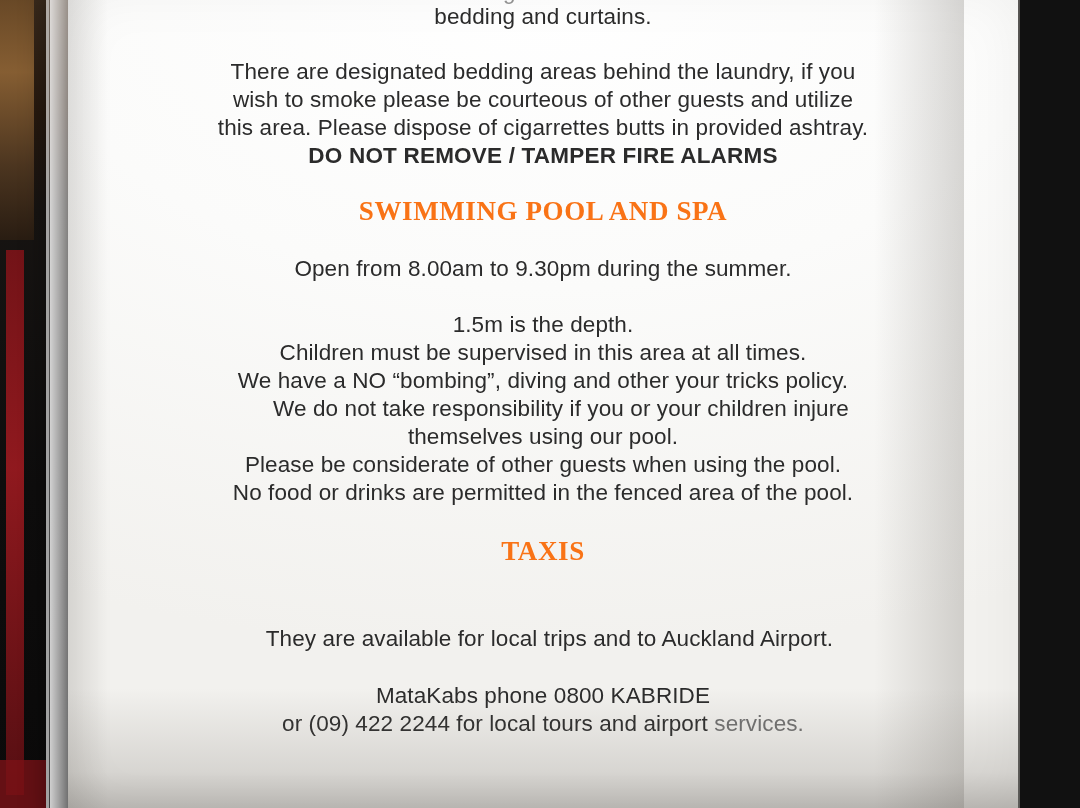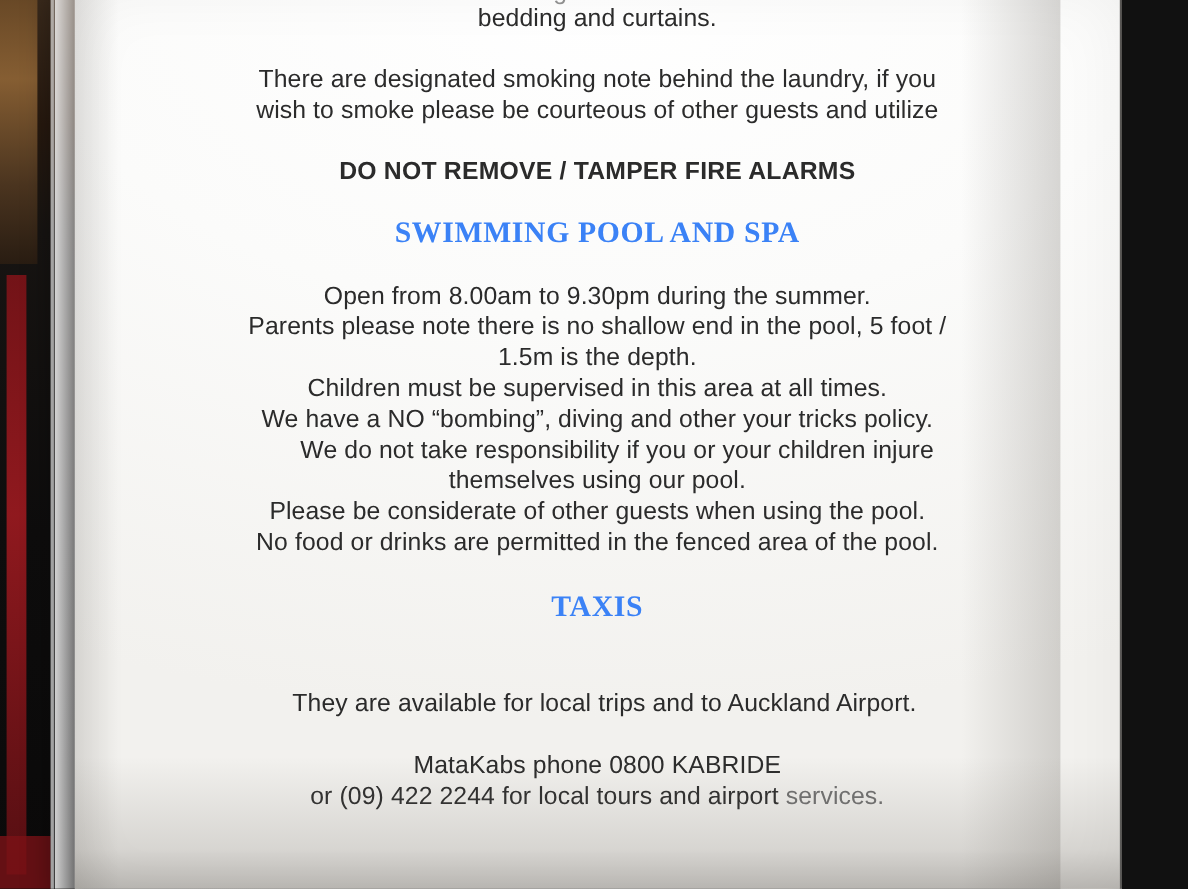--- a/index.html
+++ b/index.html
@@ -150,21 +150,21 @@
   }
   .block {
     position: absolute;
     left: 0; right: 0;
   }
   .heading {
     font-family: "Liberation Serif", serif;
     font-weight: bold;
     font-size: 27px;
     letter-spacing: .6px;
-    color: #3b82f6;
+    color: #f97316;
   }
   .caps {
     letter-spacing: .2px;
   }
   .faded-tail {
     color: #6f6f6f;
   }
 </style>
 </head>
 <body>
@@ -193,28 +193,28 @@
   <div class="sleeve"></div>
   <div class="sleeve-gloss"></div>
 
   <div class="paper"></div>
 
   <div class="content">
 
     <div class="clipped-line">bedding and curtains.</div>
     <div class="line-partial para">bedding and curtains.</div>
 
-    <div class="block para" style="top:58px;">There are designated smoking note behind the laundry, if you</div>
+    <div class="block para" style="top:58px;">There are designated bedding areas behind the laundry, if you</div>
     <div class="block para" style="top:86px;">wish to smoke please be courteous of other guests and utilize</div>
+    <div class="block para" style="top:114px;">this area. Please dispose of cigarrettes butts in provided ashtray.</div>
     <div class="block para caps" style="top:142px;font-weight:bold;">DO NOT REMOVE / TAMPER FIRE ALARMS</div>
 
     <div class="block heading" style="top:196px;">SWIMMING POOL AND SPA</div>
 
     <div class="block para" style="top:255px;">Open from 8.00am to 9.30pm during the summer.</div>
-    <div class="block para" style="top:283px;">Parents please note there is no shallow end in the pool, 5 foot /</div>
     <div class="block para" style="top:311px;">1.5m is the depth.</div>
     <div class="block para" style="top:339px;text-align:center;">Children must be supervised in this area at all times.</div>
     <div class="block para" style="top:367px;">We have a NO “bombing”, diving and other your tricks policy.</div>
     <div class="block para" style="top:395px;padding-left:36px;">We do not take responsibility if you or your children injure</div>
     <div class="block para" style="top:423px;">themselves using our pool.</div>
     <div class="block para" style="top:451px;text-align:center;">Please be considerate of other guests when using the pool.</div>
     <div class="block para" style="top:479px;">No food or drinks are permitted in the fenced area of the pool.</div>
 
     <div class="block heading" style="top:536px;">TAXIS</div>
 

